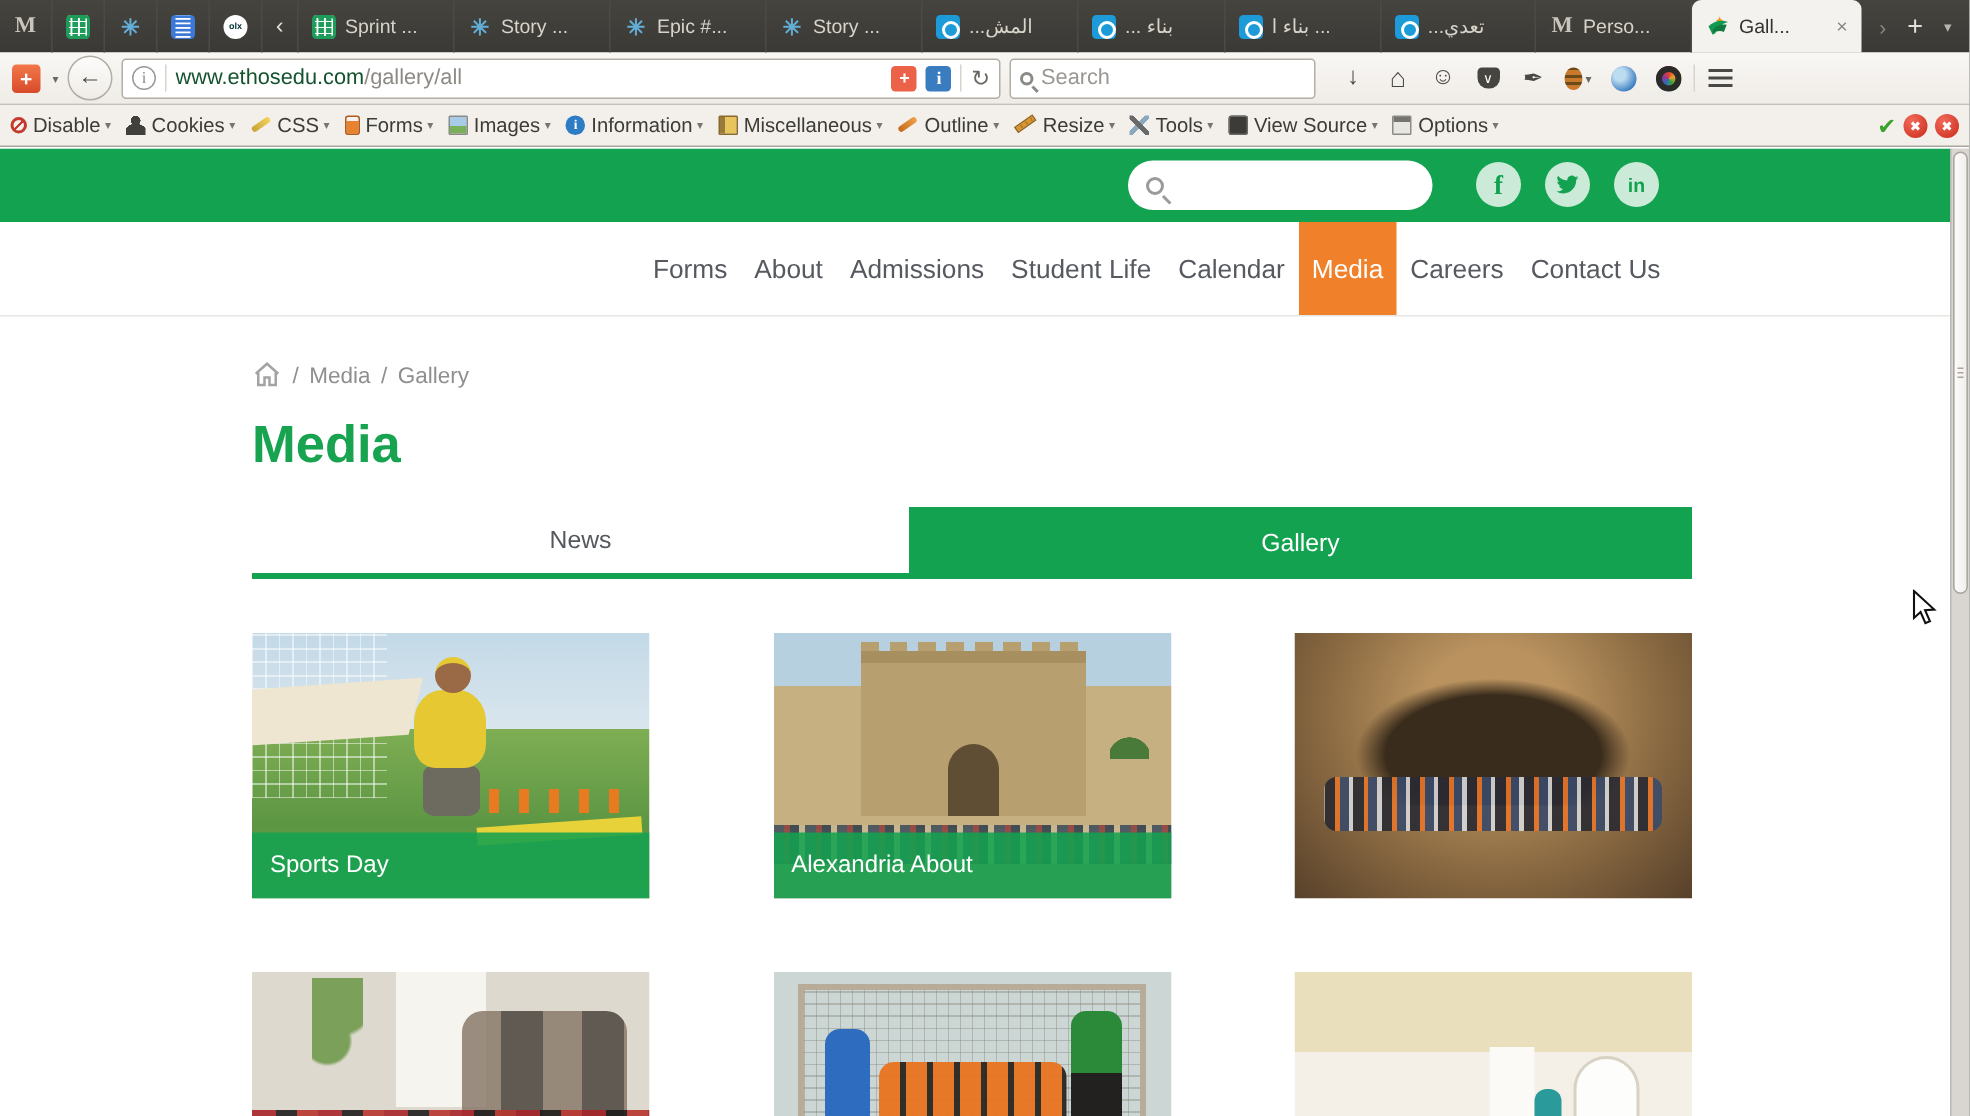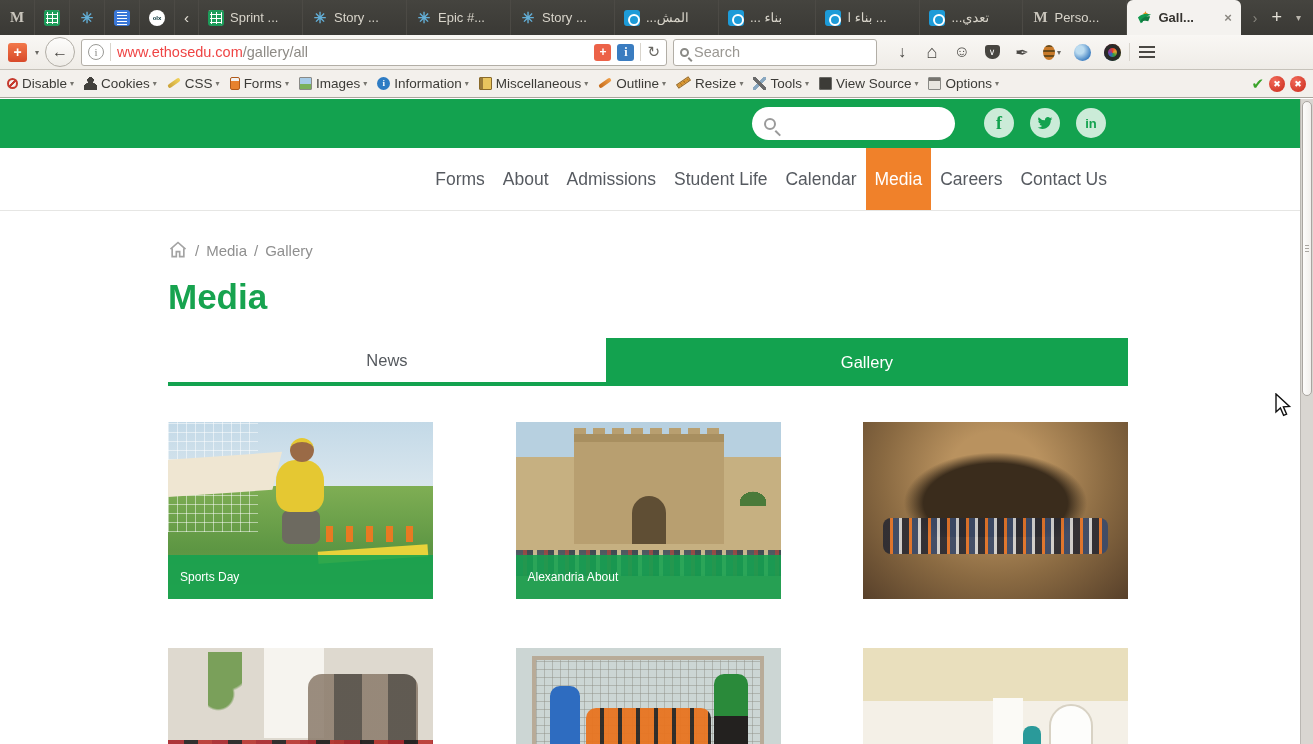--- a/index.html
+++ b/index.html
@@ -5,21 +5,21 @@
   * { margin:0; padding:0; box-sizing:border-box; }
   body { font-family:"Liberation Sans", sans-serif; background:#3a3935; }
   .window { position:relative; width:1313px; height:744px; overflow:hidden; background:#fff; }
 
   
   .tabbar { height:35px; background:linear-gradient(#45443f,#3a3935); display:flex; align-items:stretch; color:#d8d4ca; }
   .pin { width:35px; display:flex; align-items:center; justify-content:center; border-right:1px solid #4c4a45; }
   .tscroll { width:24px; display:flex; align-items:center; justify-content:center; color:#e6e2d8; font-size:15px; border-right:1px solid #4c4a45; }
   .tab { flex:1 1 auto; max-width:104px; display:flex; align-items:center; gap:6px; padding:0 9px; font-size:13px; border-right:1px solid #4c4a45; overflow:hidden; }
   .tab-label { white-space:nowrap; overflow:hidden; }
-  .tab.active { background:#f4f2ef; color:#35332f; border-radius:6px 6px 0 0; border-right:none; max-width:118px;font-weight:bold; }
+  .tab.active { background:#f4f2ef; color:#35332f; border-radius:6px 6px 0 0; border-right:none; max-width:118px; }
   .tab-close { margin-left:auto; color:#8a8780; font-size:13px; }
   .tb-controls { display:flex; align-items:center; gap:2px; padding:0 6px; margin-left:auto; }
   .tb-controls span { padding:0 6px; }
   .c-arrow { color:#8a8880; font-size:14px; }
   .c-plus { color:#e4e1d8; font-size:18px; }
   .c-list { color:#b9b5ac; font-size:10px; }
 
   
   .fav { width:16px; height:16px; flex:0 0 16px; display:flex; align-items:center; justify-content:center; }
   .fav-m { color:#c9c5bc; font-family:"Liberation Serif",serif; font-weight:bold; font-size:15px; }
@@ -32,21 +32,21 @@
 
   
   .urlbar { height:35px; background:linear-gradient(#f9f7f4,#efece7); border-bottom:1px solid #c6c2ba; display:flex; align-items:center; padding:0 8px; gap:6px; }
   .addon-plus { width:19px; height:19px; border-radius:3px; background:linear-gradient(#f2784a,#d84a2a); color:#fff; font-weight:bold; font-size:14px; display:flex; align-items:center; justify-content:center; }
   .mini-caret { color:#6a6863; font-size:8px; margin-left:2px; }
   .back-btn { width:30px; height:30px; border-radius:50%; border:1px solid #b2aea6; background:linear-gradient(#fdfcfb,#efece7); color:#4a4844; font-size:16px; display:flex; align-items:center; justify-content:center; }
   .url-field { width:586px; height:27px; background:#fff; border:1px solid #b2aea6; border-radius:3px; display:flex; align-items:center; padding:0 6px; gap:6px; font-size:14.5px; }
   .info-i { width:16px; height:16px; border-radius:50%; border:1px solid #9a9a96; color:#8a8a86; font-family:"Liberation Serif",serif; font-size:11px; display:flex; align-items:center; justify-content:center; flex:0 0 16px; }
   .v-div { width:1px; height:18px; background:#d8d4cc; }
   .url-text { flex:1; white-space:nowrap; overflow:hidden; }
-  .url-domain { color:#ef4444; }
+  .url-domain { color:#14532d; }
   .url-path { color:#8d8a85; }
   .badge { width:17px; height:17px; border-radius:3px; color:#fff; font-weight:bold; font-size:12px; display:flex; align-items:center; justify-content:center; flex:0 0 17px; }
   .badge-orange { background:#ec6248; }
   .badge-blue { background:#3a7cc0; font-family:"Liberation Serif",serif; }
   .reload { color:#6a6863; font-size:15px; }
   .search-field { width:204px; height:27px; background:#fff; border:1px solid #b2aea6; border-radius:3px; display:flex; align-items:center; padding:0 6px; gap:5px; }
   .mag { width:9px; height:9px; border:2px solid #8a8a86; border-radius:50%; position:relative; flex:0 0 9px; }
   .mag::after { content:""; position:absolute; left:7px; top:7px; width:5px; height:2px; background:#8a8a86; transform:rotate(45deg); transform-origin:0 0; }
   .search-field input { border:none; outline:none; width:100%; font-size:14.5px; color:#3f3d3a; background:transparent; font-family:"Liberation Sans",sans-serif; }
   .search-field input::placeholder { color:#9a9792; }
@@ -104,21 +104,21 @@
   .breadcrumb { margin-top:29px; display:flex; align-items:center; gap:7px; font-size:15px; color:#8f8f8f; }
   .page-title { margin-top:17px; font-size:35px; font-weight:bold; color:#17A34F; }
 
   .ctabs { margin-top:21px; width:960px; height:48px; display:flex; }
   .ctab { display:flex; align-items:center; justify-content:center; font-size:16.5px; }
   .ctab-news { flex:0 0 438px; background:#fff; color:#55595e; border-bottom:4px solid #13A24F; }
   .ctab-gallery { flex:1; background:#13A24F; color:#fff; }
 
   .grid { margin-top:36px; width:960px; display:grid; grid-template-columns:repeat(3,265px); justify-content:space-between; row-gap:49px; }
   .card { position:relative; width:265px; height:177px; overflow:hidden; }
-  .card-title { position:absolute; left:0; right:0; bottom:0; height:44px; background:rgba(19,162,79,0.87); color:#fff; font-size:12px; line-height:44px; padding-left:12px; }
+  .card-title { position:absolute; left:0; right:0; bottom:0; height:44px; background:rgba(19,162,79,0.87); color:#fff; font-size:16px; line-height:44px; padding-left:12px; }
   .photo { position:absolute; inset:0; }
   .photo span { position:absolute; }
 
   .p1 { background:linear-gradient(180deg,#c3d9e7 0%,#d9e6ee 36%,#7fae54 36%,#5d9643 72%,#6ca24d 100%); }
   .p1-canopy { left:-12px; top:34px; width:120px; height:38px; background:#efe6d2; transform:skewX(-18deg) rotate(-4deg); }
   .p1-net { left:0; top:0; width:90px; height:110px; background:repeating-linear-gradient(90deg,rgba(255,255,255,.5) 0 1px,transparent 1px 9px),repeating-linear-gradient(0deg,rgba(255,255,255,.5) 0 1px,transparent 1px 9px); }
   .p1-shirt { left:108px; top:38px; width:48px; height:52px; background:#e5c832; border-radius:40% 40% 30% 30%; }
   .p1-shorts { left:114px; top:88px; width:38px; height:34px; background:#6d6a60; border-radius:20%; }
   .p1-head { left:122px; top:16px; width:24px; height:24px; background:#9a6a46; border-radius:50%; border-top:4px solid #e5c832; }
   .p1-beam { left:150px; top:126px; width:110px; height:12px; background:#e8d23a; transform:rotate(-4deg); }

